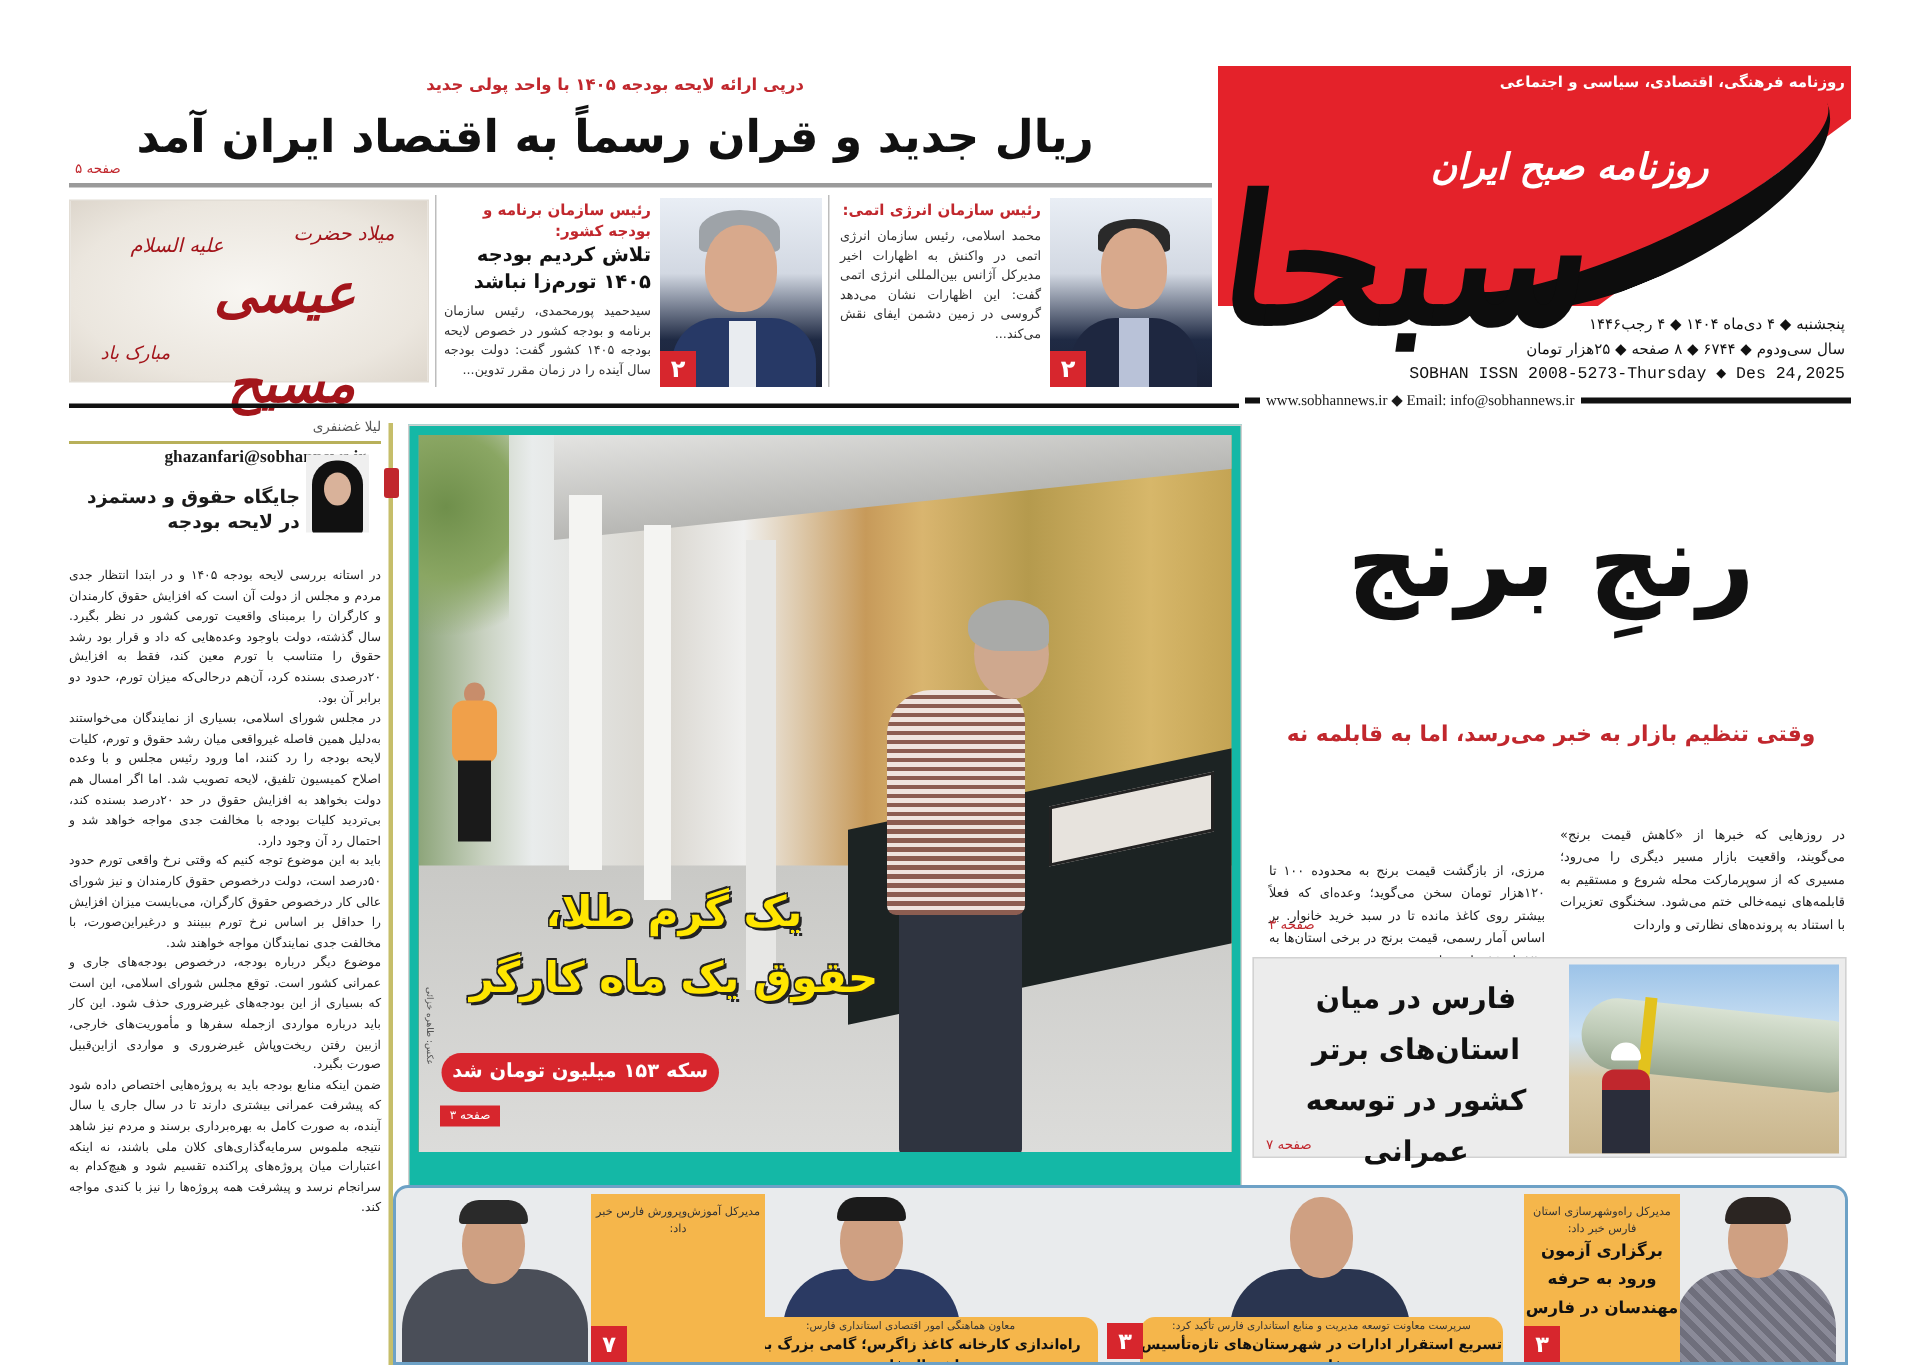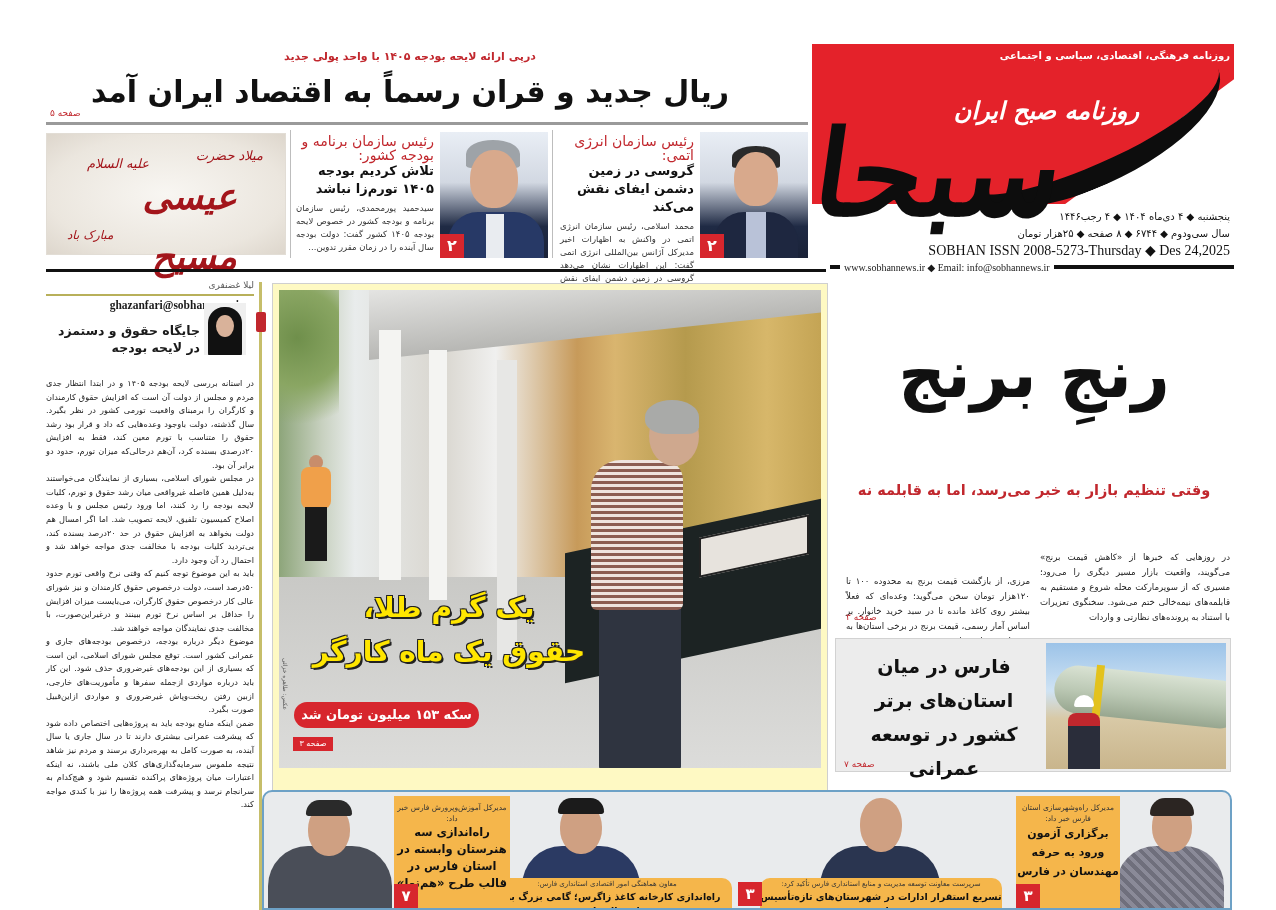--- a/index.html
+++ b/index.html
@@ -40,21 +40,21 @@
   }
   .mast-swoosh {
     position: absolute; left: 150px; top: 30px; width: 270px; height: 110px;
     border-bottom: 22px solid #0d0d0d; border-radius: 0 0 60% 40%;
     transform: rotate(-22deg);
   }
   .mast-info {
     position: absolute; right: 4px; top: 164px; text-align: right;
     font-size: 10px; line-height: 17px; color: #111;
   }
-  .mast-info .en { direction: ltr; font-family: Liberation Serif, serif; font-size: 14px; margin-left: 36px; }
+  .mast-info .en { direction: ltr; font-family: Liberation Mono, monospace; font-size: 11px; margin-left: 36px; }
   .mast-bar {
     left: 830px; top: 262px; width: 404px; height: 10px;
     display: flex; align-items: center; direction: ltr;
   }
   .mast-bar .rule { flex: 1; height: 4px; background: #111; }
   .mast-bar .txt { font-family: "Liberation Serif", serif; font-size: 10px; padding: 0 4px; white-space: nowrap; }
   .mast-bar .lead { width: 10px; height: 4px; background: #111; }
 
   
   .top-kicker { left: 60px; top: 50px; width: 700px; text-align: center; color: #c1272d; font-size: 11px; font-weight: bold; }
@@ -65,21 +65,21 @@
 
   
   .teaser-photo { background: linear-gradient(180deg,#e9eef5 0%,#d2d8e2 40%,#1f2a44 75%,#1a2238 100%); overflow: hidden; }
   .face { position: absolute; border-radius: 48% 48% 45% 45%; background: #d8a98c; }
   .hair { position: absolute; background: #9ea3a8; border-radius: 50% 50% 10% 10%; }
   .badge-red {
     position: absolute; width: 24px; height: 24px; background: #d7262d; color: #fff;
     font-size: 16px; font-weight: bold; text-align: center; line-height: 24px;
   }
   .teaser-text { text-align: right; }
-  .teaser-kicker { color: #c1272d; font-size: 14px; font-weight: normal; line-height: 14px; }
+  .teaser-kicker { color: #c1272d; font-size: 10px; font-weight: bold; line-height: 14px; }
   .teaser-title { font-size: 13px; font-weight: 900; line-height: 18px; color: #111; }
   .teaser-body { font-size: 8.5px; line-height: 13px; color: #333; text-align: justify; margin-top: 4px; }
   .vline { width: 1px; background: #bdbdbd; }
 
   .christmas {
     left: 46px; top: 133px; width: 240px; height: 122px;
     background: radial-gradient(ellipse at center,#f8f6f2 0%,#ebe6de 70%,#ddd6cc 100%);
     border: 1px solid #e2ddd5;
   }
   .xm-small { position: absolute; color: #a3151b; font-family: "DejaVu Serif", serif; font-style: italic; }
@@ -92,21 +92,21 @@
   .col-author-rule { left: 46px; top: 294px; width: 208px; height: 2px; background: #b8b05a; }
   .col-email { left: 54px; top: 299px; width: 190px; text-align: right; font-family: "Liberation Serif", serif; font-size: 11.5px; font-weight: bold; direction: ltr; }
   .col-photo { left: 204px; top: 303px; width: 42px; height: 52px; background: #efefef; overflow: hidden; }
   .col-title { left: 46px; top: 322px; width: 154px; text-align: right; font-size: 12.5px; font-weight: 900; line-height: 17px; }
   .col-tag { left: 256px; top: 312px; width: 10px; height: 20px; background: #c1272d; border-radius: 2px; }
   .col-vbar { left: 259px; top: 282px; width: 3px; height: 628px; background: #c6be6a; }
   .col-body { left: 46px; top: 377px; width: 208px; font-size: 8.2px; line-height: 13.6px; color: #222; text-align: justify; }
   .col-body p { margin-bottom: 0; }
 
   
-  .center-frame { left: 272px; top: 283px; width: 556px; height: 510px; border: 1px solid #cfcfcf; padding: 0; background: #fef9c3; }
+  .center-frame { left: 272px; top: 283px; width: 556px; height: 510px; border: 1px solid #cfcfcf; padding: 0; background: #14b8a6; }
   .center-photo {
     position: absolute; left: 6px; top: 6px; width: 542px; height: 478px; overflow: hidden;
     background: linear-gradient(90deg,#8da57a 0%,#c8d1c0 8%,#e9ecec 14%,#d9d6cf 30%,#f0f0ef 40%,#c79a5a 55%,#d9b56f 62%,#b59a4d 75%,#d7b76a 90%,#c4a454 100%);
   }
   .ph-ground { position: absolute; left: 0; bottom: 0; width: 100%; height: 40%; background: linear-gradient(180deg,#c9c9c6 0%,#dcdcda 100%); }
   .ph-awning { position: absolute; left: 90px; top: 0; width: 460px; height: 70px; background: linear-gradient(180deg,#e4e4e2,#b7b7b4); transform: skewY(-6deg); transform-origin: left top; }
   .ph-pillar { position: absolute; background: #f4f4f2; }
   .ph-counter { position: absolute; left: 286px; top: 236px; width: 256px; height: 130px; background: #1c2323; transform: skewY(-12deg); }
   .ph-tray { position: absolute; background: #e7e3dd; border: 2px solid #222; }
   .ph-man-body { position: absolute; left: 312px; top: 170px; width: 92px; height: 150px; background: repeating-linear-gradient(0deg,#8c5d51 0 3px,#efe4de 3px 6px), #8c5d51; border-radius: 30px 20px 6px 6px; }
@@ -191,21 +191,20 @@
 
 <div class="abs teaser-photo" style="left:700px;top:132px;width:108px;height:126px;">
   <div class="hair" style="left:32px;top:14px;width:48px;height:22px;background:#2a2a2a;"></div>
   <div class="face" style="left:34px;top:20px;width:44px;height:54px;"></div>
   <div style="position:absolute;left:14px;top:80px;width:84px;height:46px;background:#1e2740;border-radius:30px 30px 0 0;"></div>
   <div style="position:absolute;left:46px;top:80px;width:20px;height:46px;background:#b9c2d8;"></div>
   <div class="badge-red" style="left:0;bottom:0;">۲</div>
 </div>
 <div class="abs teaser-text" style="left:560px;top:134px;width:134px;">
   <div class="teaser-kicker">رئیس سازمان انرژی اتمی:</div>
-  <div class="teaser-title">گروسی در زمین دشمن ایفای نقش می‌کند</div>
   <div class="teaser-body">محمد اسلامی، رئیس سازمان انرژی اتمی در واکنش به اظهارات اخیر مدیرکل آژانس بین‌المللی انرژی اتمی گفت: این اظهارات نشان می‌دهد گروسی در زمین دشمن ایفای نقش می‌کند...</div>
 </div>
 <div class="abs vline" style="left:552px;top:130px;height:128px;"></div>
 
 <div class="abs teaser-photo" style="left:440px;top:132px;width:108px;height:126px;">
   <div class="hair" style="left:26px;top:8px;width:54px;height:28px;"></div>
   <div class="face" style="left:30px;top:18px;width:48px;height:58px;"></div>
   <div style="position:absolute;left:8px;top:80px;width:96px;height:46px;background:#273966;border-radius:30px 30px 0 0;"></div>
   <div style="position:absolute;left:46px;top:82px;width:18px;height:44px;background:#e9ecf0;"></div>
   <div class="badge-red" style="left:0;bottom:0;">۲</div>
@@ -325,21 +324,20 @@
     <div style="position:absolute;left:36px;top:2px;width:46px;height:16px;background:#1b1b1b;border-radius:20px 20px 4px 4px;"></div>
   </div>
   <div class="bs-banner" style="right:498px;bottom:0;width:250px;">
     <div class="k">معاون هماهنگی امور اقتصادی استانداری فارس:</div>
     <div class="t">راه‌اندازی کارخانه کاغذ زاگرس؛ گامی بزرگ برای اشتغال فارس</div>
   </div>
   <div class="bs-num" style="right:748px;bottom:2px;">۳</div>
 
   <div class="bs-orange" style="left:130px;top:4px;width:116px;height:116px;">
     <div class="bs-kicker" style="margin-top:6px;text-align:center;">مدیرکل آموزش‌وپرورش فارس خبر داد:</div>
-    <div class="bs-title" style="font-size:11.5px;line-height:17px;">راه‌اندازی سه هنرستان وابسته در استان فارس در قالب طرح «هم‌نوا»</div>
   </div>
   <div class="bs-num" style="left:130px;bottom:0;">۷</div>
   <div class="bs-person" style="left:4px;width:124px;height:112px;">
     <div class="suit" style="background:#4a4e58;"></div>
     <div class="bs-head" style="left:40px;top:8px;width:42px;height:52px;"></div>
     <div style="position:absolute;left:38px;top:4px;width:46px;height:16px;background:#2a2a2a;border-radius:20px 20px 4px 4px;"></div>
   </div>
 </div>
 
 </body></html>

